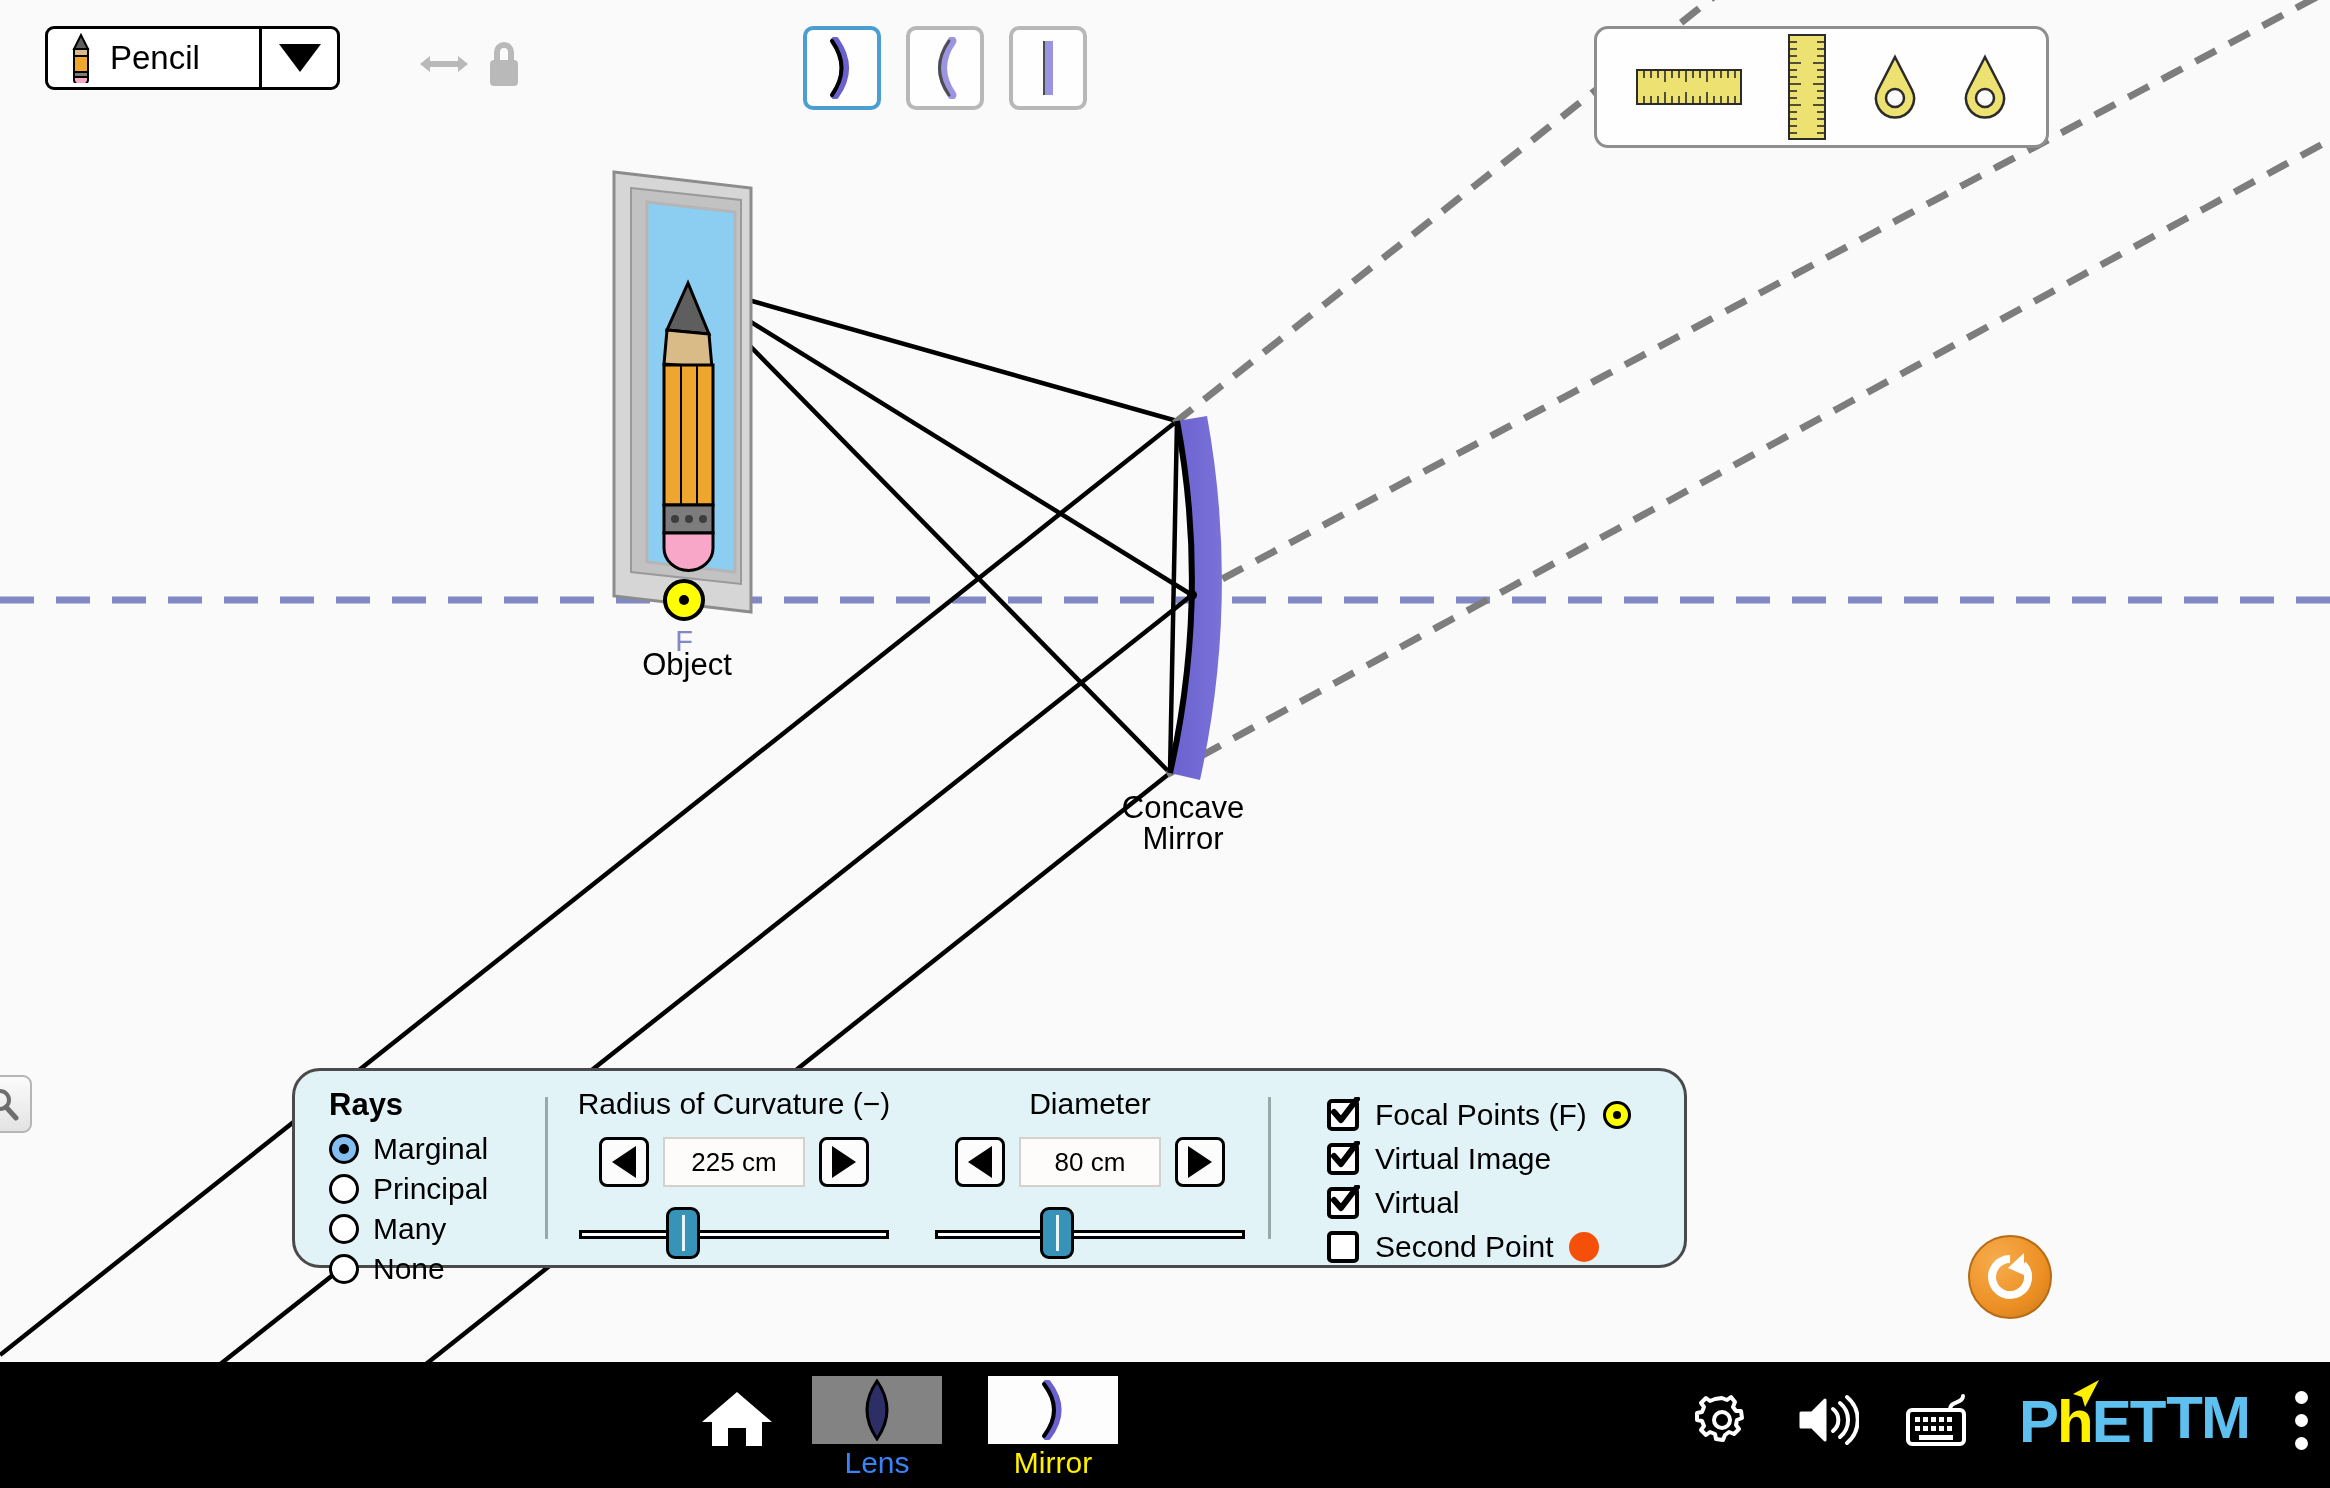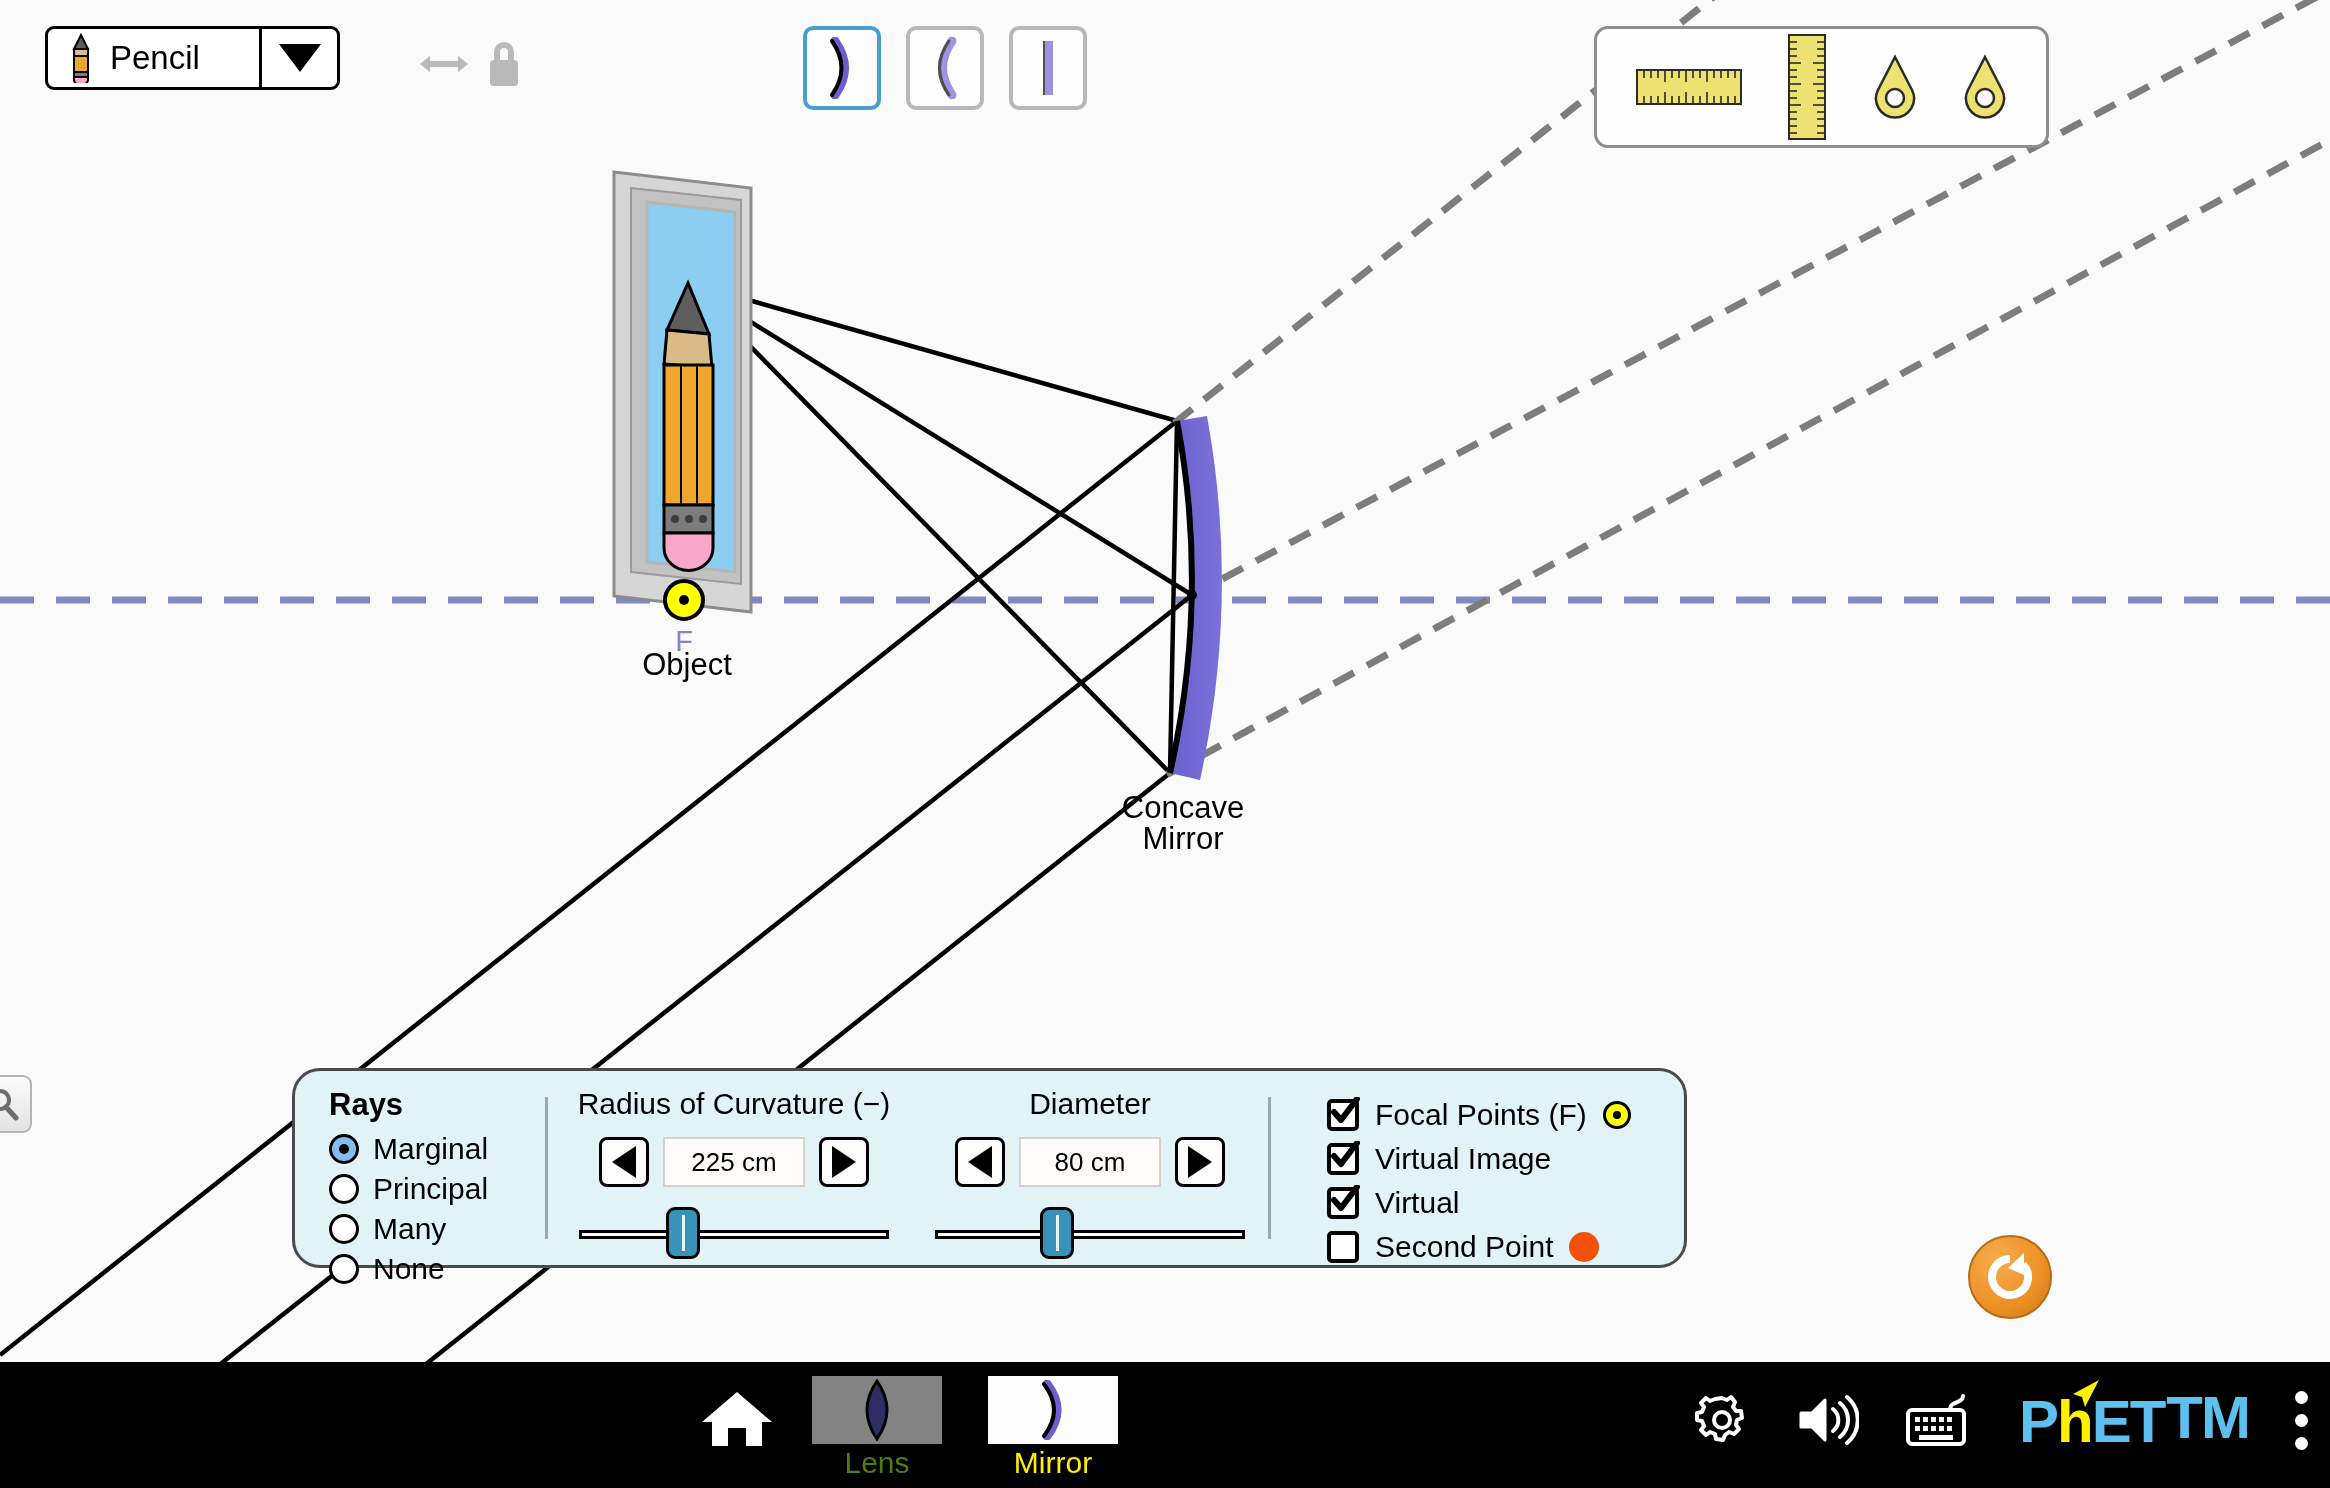--- a/index.html
+++ b/index.html
@@ -460,21 +460,21 @@
         <polygon points="37,6 72,36 62,36 62,60 46,60 46,42 28,42 28,60 12,60 12,36 2,36" fill="#fff"></polygon>
       </svg>
     </div>
 
     <div class="nav-tab" style="left:812px">
       <div class="nav-tab-thumb" style="background:#838383">
         <svg width="54" height="62" viewBox="0 0 54 62">
           <path d="M27,2 Q47,31 27,60 Q7,31 27,2 Z" fill="#2e2e66" stroke="#000" stroke-width="3"></path>
         </svg>
       </div>
-      <div class="nav-tab-label" style="color:#4d7c0f">Lens</div>
+      <div class="nav-tab-label" style="color:#3b82f6">Lens</div>
     </div>
 
     <div class="nav-tab" style="left:988px">
       <div class="nav-tab-thumb" style="background:#fdfdfd">
         <svg width="44" height="60" viewBox="0 0 44 60">
           <path d="M16,4 Q36,30 16,56" stroke="#6a61cf" stroke-width="9" fill="none" stroke-linecap="round"></path>
           <path d="M13,4 Q33,30 13,56" stroke="#000" stroke-width="4" fill="none" stroke-linecap="round"></path>
         </svg>
       </div>
       <div class="nav-tab-label" style="color:#fff000">Mirror</div>

